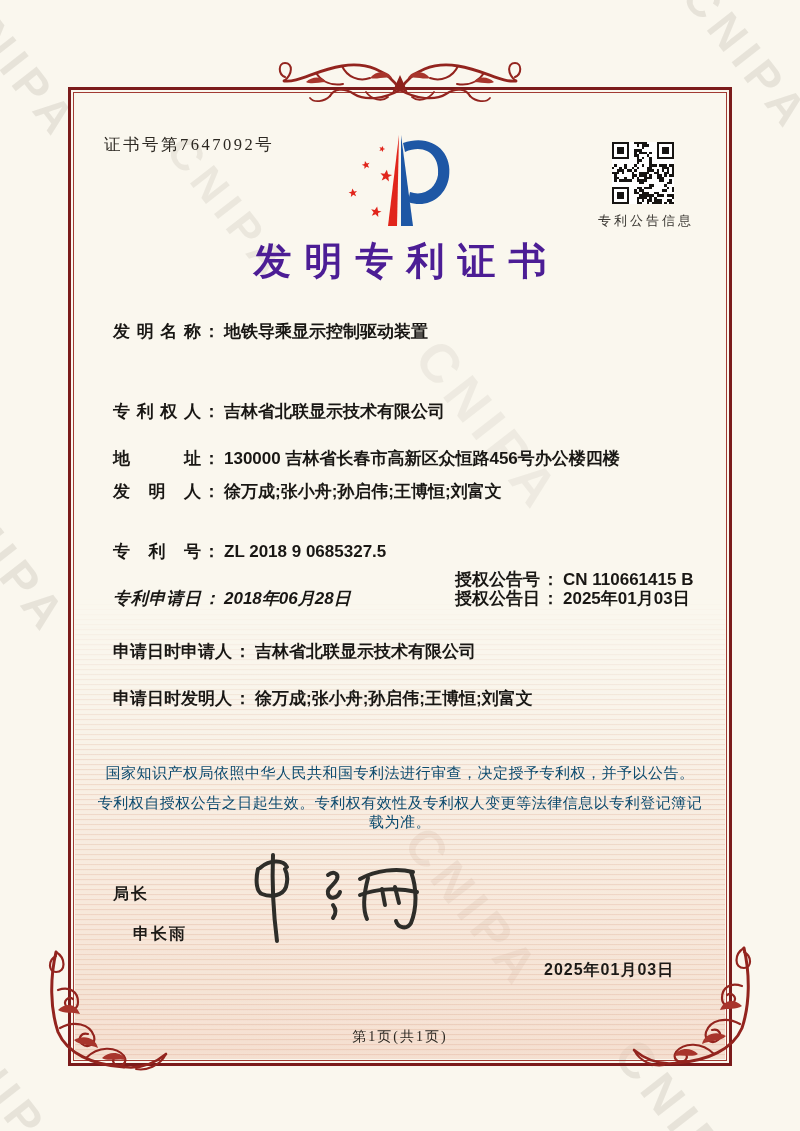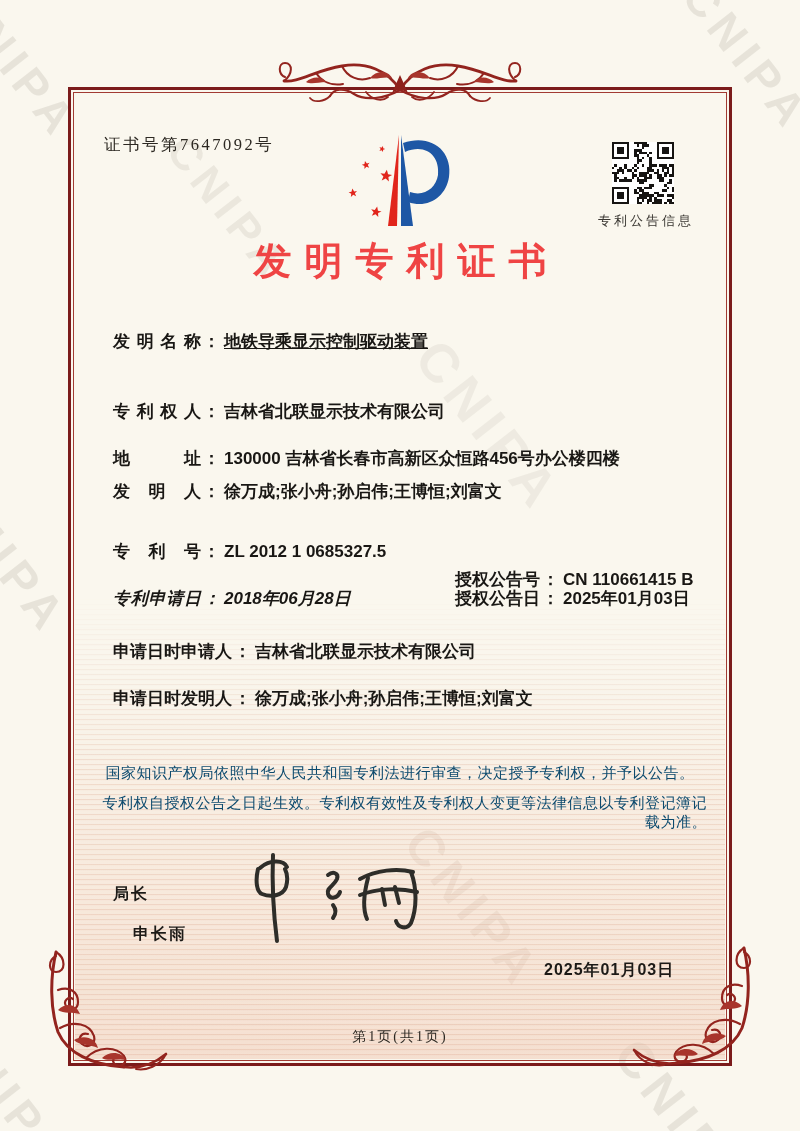--- a/index.html
+++ b/index.html
@@ -24,21 +24,21 @@
      mask-image:linear-gradient(180deg,transparent 0%,transparent 52%,rgba(0,0,0,.75) 72%,#000 100%);}
 
   .orn{position:absolute;z-index:3;pointer-events:none;}
 
   .content{position:absolute;z-index:5;inset:0;color:#1b1917;}
   .abs{position:absolute;}
 
   .cert-no{font-family:"Liberation Serif","DejaVu Serif",serif;font-size:16.5px;
            letter-spacing:2.5px;color:#2c2822;}
   .title{left:0;right:0;text-align:center;font-size:38px;font-weight:700;
-         letter-spacing:13px;text-indent:13px;color:#ef4444;}
+         letter-spacing:13px;text-indent:13px;color:#4c1d95;}
   .qr-label{width:140px;text-align:center;font-family:"Liberation Serif","DejaVu Serif",serif;
             font-size:13px;letter-spacing:3px;color:#3a3732;}
 
   .row{position:absolute;left:113px;font-size:17px;font-weight:700;color:#191714;white-space:nowrap;}
   .row .lbl{display:inline-block;width:88px;text-align:justify;text-align-last:justify;vertical-align:top;}
   .row.wide .lbl{width:auto;text-align:left;text-align-last:auto;}
   .row .colon{display:inline-block;margin:0 4px 0 2px;}
   .row.rcol{left:455px;}
 
   .decl{position:absolute;left:93px;width:614px;text-align:center;
@@ -341,53 +341,53 @@
           <rect x="19" y="24" width="1" height="1"></rect>
           <rect x="21" y="24" width="1" height="1"></rect>
           <rect x="23" y="24" width="1" height="1"></rect>
           <rect x="24" y="24" width="1" height="1"></rect>
         </g>
     </svg>
     <div class="abs qr-label" style="left:576px;top:212px;">专利公告信息</div>
 
     <div class="abs title" style="top:236px;">发明专利证书</div>
 
-    <div class="row" style="top:330px;text-decoration:underline;">
+    <div class="row" style="top:320px;">
       <span class="lbl">发明名称</span><span class="colon">：</span><span class="val">地铁导乘显示控制驱动装置</span>
     </div>
     <div class="row" style="top:400px;">
       <span class="lbl">专利权人</span><span class="colon">：</span><span class="val">吉林省北联显示技术有限公司</span>
     </div>
     <div class="row" style="top:447px;">
       <span class="lbl">地址</span><span class="colon">：</span><span class="val">130000 吉林省长春市高新区众恒路456号办公楼四楼</span>
     </div>
     <div class="row" style="top:480px;">
       <span class="lbl">发明人</span><span class="colon">：</span><span class="val">徐万成;张小舟;孙启伟;王博恒;刘富文</span>
     </div>
     <div class="row" style="top:540px;">
-      <span class="lbl">专利号</span><span class="colon">：</span><span class="val">ZL 2012 1 0685327.5</span>
+      <span class="lbl">专利号</span><span class="colon">：</span><span class="val">ZL 2018 9 0685327.5</span>
     </div>
     <div class="row rcol" style="top:540px;margin-top:28px;">
       <span>授权公告号</span><span class="colon">：</span><span class="val">CN 110661415 B</span>
     </div>
     <div class="row" style="top:587px;font-style:italic;">
       <span class="lbl">专利申请日</span><span class="colon">：</span><span class="val">2018年06月28日</span>
     </div>
     <div class="row rcol" style="top:587px;">
       <span>授权公告日</span><span class="colon">：</span><span class="val">2025年01月03日</span>
     </div>
     <div class="row wide" style="top:640px;">
       <span class="lbl">申请日时申请人</span><span class="colon">：</span><span class="val">吉林省北联显示技术有限公司</span>
     </div>
     <div class="row wide" style="top:687px;">
       <span class="lbl">申请日时发明人</span><span class="colon">：</span><span class="val">徐万成;张小舟;孙启伟;王博恒;刘富文</span>
     </div>
 
     <div class="decl" style="top:764px;">国家知识产权局依照中华人民共和国专利法进行审查，决定授予专利权，并予以公告。</div>
-    <div class="decl" style="top:794px;text-align:right;">专利权自授权公告之日起生效。专利权有效性及专利权人变更等法律信息以专利登记簿记载为准。</div>
+    <div class="decl" style="top:794px;">专利权自授权公告之日起生效。专利权有效性及专利权人变更等法律信息以专利登记簿记载为准。</div>
 
     <div class="abs sig-label" style="left:113px;top:884px;">局长</div>
     <div class="abs sig-label" style="left:113px;top:924px;margin-left:20px;">申长雨</div>
 
     <svg class="abs" style="left:232px;top:848px;" width="200" height="96" viewBox="0 0 200 96">
       <g stroke="#2e2d29" fill="none" stroke-width="4" stroke-linecap="round" stroke-linejoin="round">
         <path d="M28,20 C38,11 52,12 55,19"></path>
         <path d="M26,21 C23,34 25,44 30,46 C40,50 51,47 54,39 C56,32 55,25 53,21"></path>
         <path d="M41,7 C40,32 41,62 45,93"></path>
         <path d="M96,27 C101,23 107,25 105,31 C102,38 94,40 96,46 C98,52 106,50 108,44"></path>

